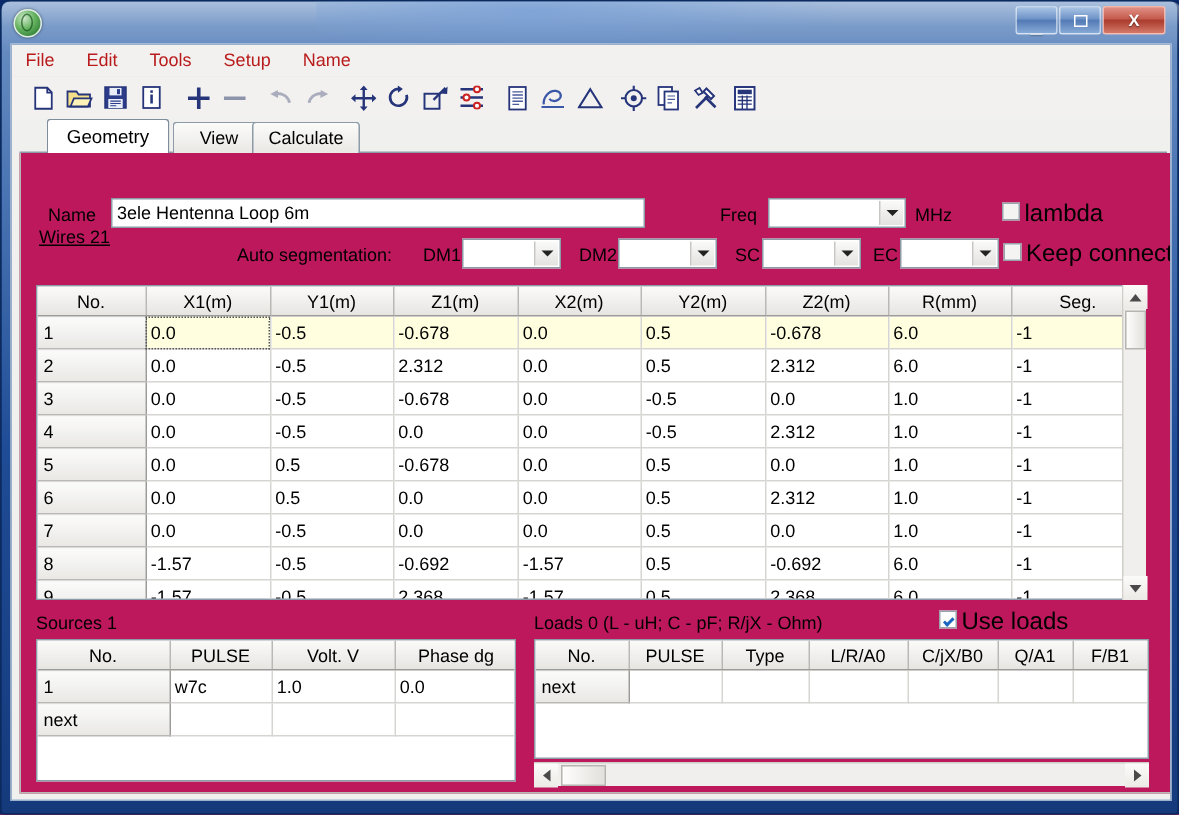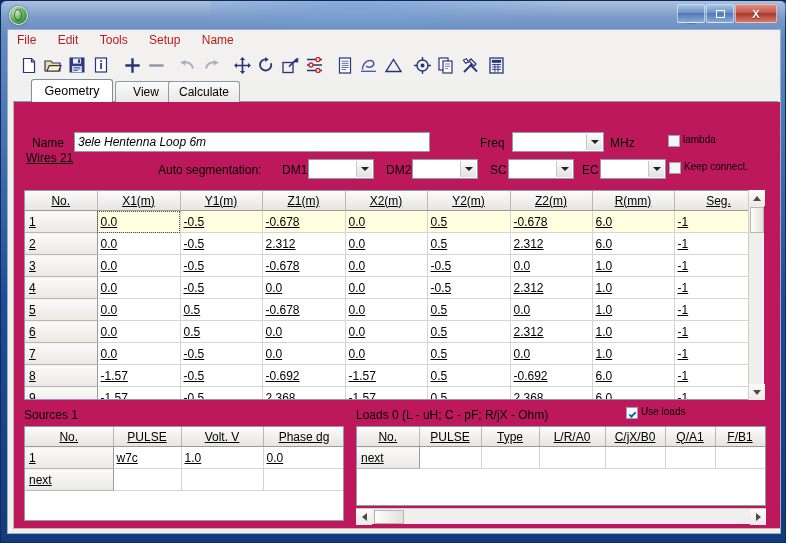--- a/index.html
+++ b/index.html
@@ -188,25 +188,25 @@
   .chk .box {
     position:absolute; left:0; top:1px; width:12px; height:12px;
     border:1px solid #9aa3ad; background:#f4f4f2; box-sizing:border-box;
   }
   .chk.checked .box { background:#fdfdfd; }
   .chk.checked .box::after {
     content:""; position:absolute; left:2px; top:4px; width:5px; height:2px;
     border-left:2px solid #1a66c0; border-bottom:2px solid #1a66c0;
     transform: rotate(-45deg);
   }
-  .chk .cl { position:absolute; left:15px; top:0px; font-size:10px; white-space:nowrap; }
+  .chk .cl { position:absolute; left:15px; top:0px; font-size:16px; white-space:nowrap; }
 
   
   .grid { position:absolute; background:#fff; border:1px solid #8d9aa8; box-sizing:border-box; overflow:hidden; }
-  table.g { border-collapse: collapse; table-layout: fixed; width:100%;text-decoration:underline; }
+  table.g { border-collapse: collapse; table-layout: fixed; width:100%; }
   table.g th {
     height: 19px;
     background: linear-gradient(180deg,#fbfbfa 0%, #e6e5e2 100%);
     border-right: 1px solid #b9b8b5;
     border-bottom: 1px solid #9c9b98;
     font-weight: normal;
     font-size: 12px;
     color:#000;
     text-align:center;
     padding:0;
@@ -482,21 +482,21 @@
           <span>View</span>
         </div>
       <div class="tab" style="left:137px;width:72px;">
           <span>Calculate</span>
         </div>
     </div>
 
     <div id="panel">
 
       <div class="lbl" style="left:18px; top:34px;">Name</div>
-      <input class="txtinput" style="left: 60px; top: 30px; width: 356px; height: 20px; font-style: italic;" value="3ele Hentenna Loop 6m">
+      <input class="txtinput" style="left: 60px; top: 30px; width: 356px; height: 20px;" value="3ele Hentenna Loop 6m">
 
       <div class="lbl" style="left:466px; top:34px;">Freq</div>
       <div class="combo" style="left:498px; top:30px; width:92px; height:20px;">
         <span class="val">50.2</span>
         <span class="arrow">
             <i></i>
           </span>
       </div>
       <div class="lbl" style="left:596px; top:34px;">MHz</div>
 

